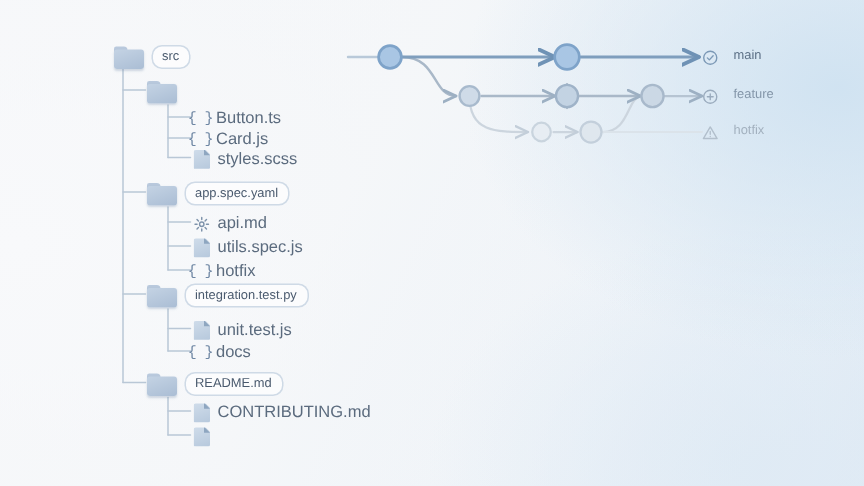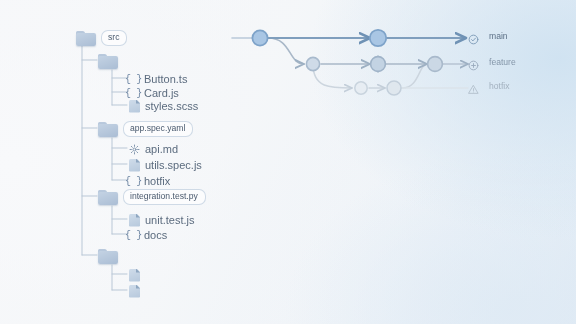--- a/index.html
+++ b/index.html
@@ -237,27 +237,29 @@
     <div class="node" style="left:128px; top:227px;">
       <span class="file-icon code">{ }</span>
       <span class="file-label">docs</span>
     </div>
 
     <div class="node" style="left:98px; top:248px;">
       <span class="folder-icon">
         <span class="tab"></span>
           <span class="body"></span>
       </span>
+      <span class="chip">README.md</span>
     </div>
 
     <div class="node" style="left:129px; top:267px;">
       <span class="file-icon doc">
         <span class="sheet"></span>
           <span class="fold"></span>
       </span>
+      <span class="file-label">CONTRIBUTING.md</span>
     </div>
 
     <div class="node" style="left:129px; top:283px;">
       <span class="file-icon doc">
         <span class="sheet"></span>
           <span class="fold"></span>
       </span>
       <span class="file-label"></span>
     </div>
   </div>

